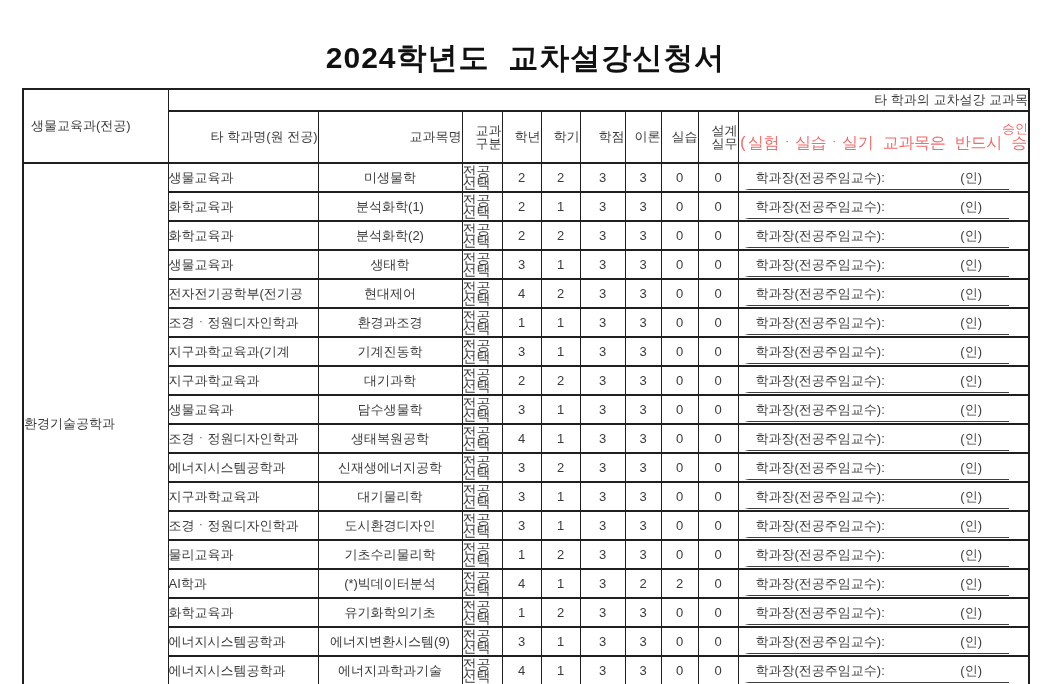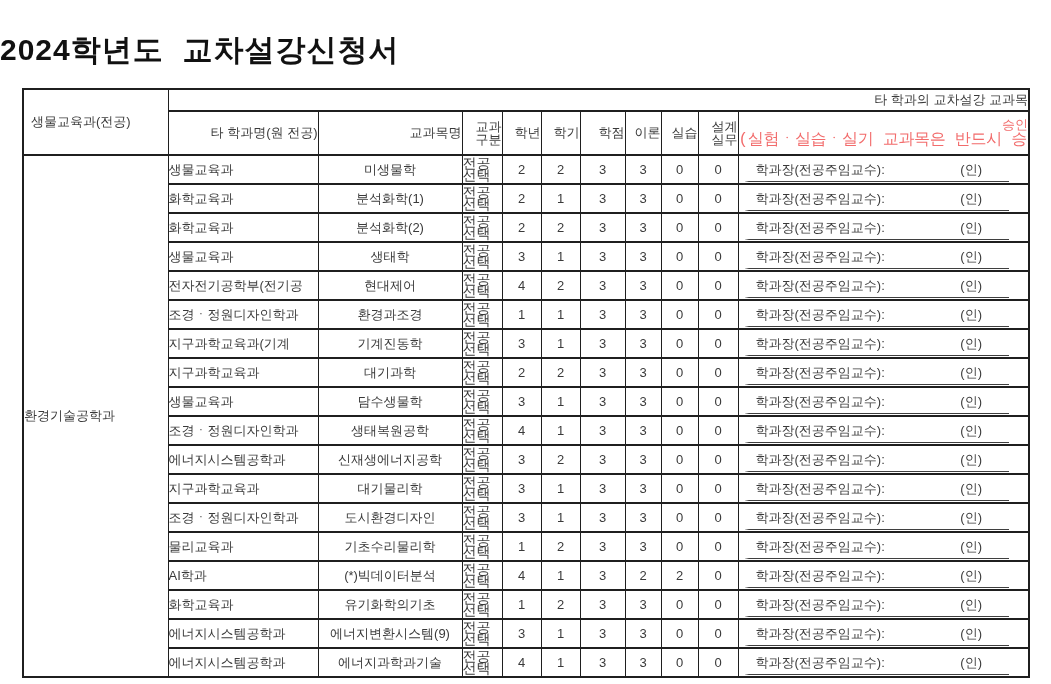--- a/index.html
+++ b/index.html
@@ -8,37 +8,37 @@
     --accent:#f26c6c;
   }
   *{box-sizing:border-box;}
   html,body{margin:0;padding:0;}
   body{
     width:1051px;height:684px;overflow:hidden;background:#ffffff;
     font-family:"Liberation Sans","DejaVu Sans",sans-serif;
     color:var(--ink);
   }
   .page-title{
-    margin:0;padding-top:30px;height:58px;
-    text-align:left;font-size:30px;font-weight:700;letter-spacing:1px;
+    margin:8px;padding-top:30px;height:58px;
+    text-align:center;font-size:30px;font-weight:700;letter-spacing:1px;
     color:#111;white-space:pre;
   }
   table.form{
     position:absolute;left:22px;top:88px;width:1008px;
     border-collapse:collapse;table-layout:fixed;
   }
   .form th,.form td{
     border:1px solid var(--line);
     border-top-width:2px;border-bottom-width:2px;
     font-weight:normal;font-size:13px;color:var(--ink);
     padding:0;overflow:hidden;white-space:nowrap;
   }
   .form{border:2px solid var(--line);}
   tr.hrow1{height:22px;}
-  tr.hrow2{height:44px;}
+  tr.hrow2{height:52px;}
   tbody tr{height:29px;}
   th.left-h{ text-align:left;padding-left:7px; }
   th{text-align:right;}
   .two-line{line-height:13px;font-size:12.5px;}
   .approval-h{line-height:14px;}
   .red{color:var(--accent);font-family:Liberation Mono, monospace;}
   .approval-note{font-size:16px;letter-spacing:-0.3px;}
   td.c-applicant{text-align:left;}
   td.c-dept{text-align:left;}
   td.c-course{text-align:center;}

